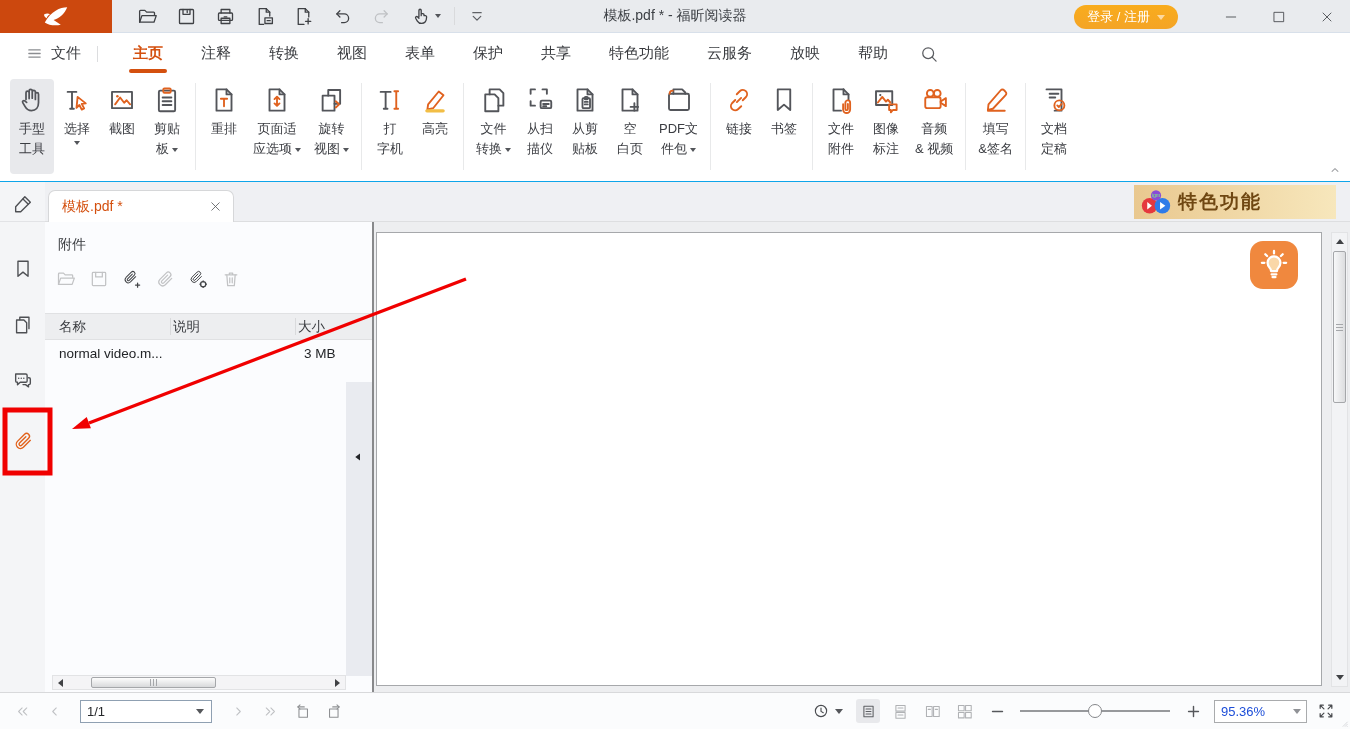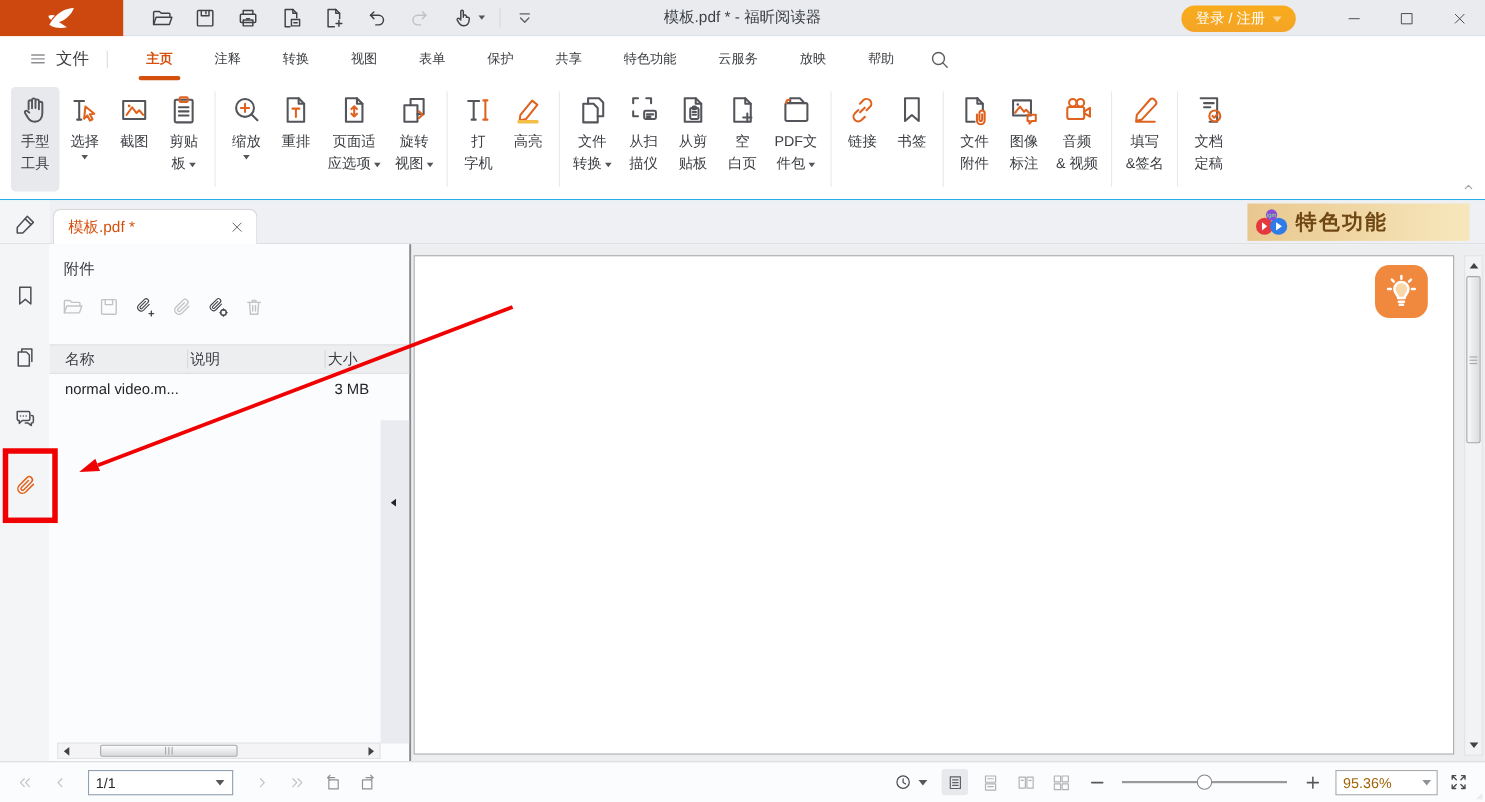--- a/index.html
+++ b/index.html
@@ -29,21 +29,21 @@
   .win-controls { position:absolute; right:10px; top:0; height:33px; display:flex; align-items:center; gap:22px; }
   .win-btn { width:26px; height:26px; color:#44474B; display:flex; align-items:center; justify-content:center; }
   .win-btn .icon { width:16px; height:16px; }
 
   
   .menubar { height:41px; background:#fff; display:flex; align-items:center; padding-left:26px; position:relative; }
   .file-menu { display:flex; align-items:center; gap:8px; font-size:15px; color:#3A3C40; }
   .file-menu .icon { width:17px; height:17px; color:#8B8D91; }
   .menu-sep { width:1px; height:16px; background:#DCDDDF; margin:0 16px; }
   .menu-tabs { display:flex; height:41px; align-items:center; }
-  .menu-tab { padding:0 19px; font-size:12px; color:#3A3C40; height:39px; display:flex; align-items:center; position:relative; }
+  .menu-tab { padding:0 19px; font-size:15px; color:#3A3C40; height:39px; display:flex; align-items:center; position:relative; }
   .menu-tab.active { color:var(--accent); font-weight:700; }
   .menu-tab.active::after { content:""; position:absolute; left:50%; transform:translateX(-50%); bottom:0;
                             width:38px; height:4px; border-radius:3px; background:var(--accent); }
   .menu-search { width:20px; height:20px; color:#5A5C60; margin-left:12px; }
 
   
   .ribbon { height:108px; background:#fff; border-bottom:1px solid #0ea5e9; display:flex; align-items:stretch;
             padding:5px 2px 7px 4px; position:relative; }
   .rgroup { display:flex; gap:1px; padding:0 6px; }
   .rsep { width:1px; background:#E8E9EA; margin:4px 0; }
@@ -144,21 +144,21 @@
   .history-wrap { display:flex; align-items:center; gap:5px; color:#4A4C50; }
   .history-wrap .icon { width:18px; height:18px; }
   .layout-group { display:flex; align-items:center; gap:8px; margin-left:4px; }
   .layout-group .sb-btn { color:#B0B2B5; }
   .layout-group .sb-btn.activebox { color:#5E6064; }
   .zoom-slider { width:150px; height:20px; position:relative; margin:0 2px; }
   .zoom-track { position:absolute; left:0; right:0; top:9px; height:2px; background:#97999C; }
   .zoom-thumb { position:absolute; left:50%; top:3px; width:14px; height:14px; margin-left:-7px; border-radius:50%;
                 background:#fff; border:1.5px solid #85878A; }
   .zoom-box { width:93px; height:23px; background:#fff; border:1px solid #A9ABAD; display:flex; align-items:center; }
-  .zoom-box input { border:none; outline:none; flex:1; min-width:0; font-size:13px; color:#a16207; padding-left:6px;
+  .zoom-box input { border:none; outline:none; flex:1; min-width:0; font-size:13px; color:#1d4ed8; padding-left:6px;
                     font-family:inherit; background:transparent; }
   .zoom-box .box-caret { border-top-color:#909296; margin-right:5px; }
   .fit-btn { width:20px; height:20px; color:#4A4C50; }
   .resize-grip { position:absolute; right:1px; bottom:1px; width:13px; height:13px; color:#C6C8CA; }
 
   
   .annotation-overlay { position:absolute; left:0; top:0; z-index:99; pointer-events:none; }
 </style>
 </head>
 <body>
@@ -368,33 +368,20 @@
             <div class="rlabel">剪贴</div>
             <div class="rlabel">板<span class="tri"></span></div>
           </div>
         </div>
         <div class="rsep"></div>
         <div class="rgroup">
           <div class="ritem">
             <div class="ricon">
               <span class="icon">
                 <svg viewBox="0 0 24 24" fill="none" stroke="currentColor" stroke-width="1.5" stroke-linecap="round" stroke-linejoin="round">
-                  <circle cx="11" cy="10.5" r="6.5"></circle>
-                  <path d="M15.8 15.3 20 19.5"></path>
-                  <path d="M11 7.5v6M8 10.5h6" stroke="var(--orange)"></path>
-                </svg>
-              </span>
-            </div>
-            <div class="rlabel">缩放</div>
-            <span class="tri below"></span>
-          </div>
-          <div class="ritem">
-            <div class="ricon">
-              <span class="icon">
-                <svg viewBox="0 0 24 24" fill="none" stroke="currentColor" stroke-width="1.5" stroke-linecap="round" stroke-linejoin="round">
                   <path d="M6 3.5h8l4 4v13H6z"></path>
                   <path d="M14 3.5v4h4"></path>
                   <path d="M9.5 11h5M12 11v6" stroke="var(--orange)"></path>
                 </svg>
               </span>
             </div>
             <div class="rlabel">重排</div>
           </div>
           <div class="ritem">
             <div class="ricon">

